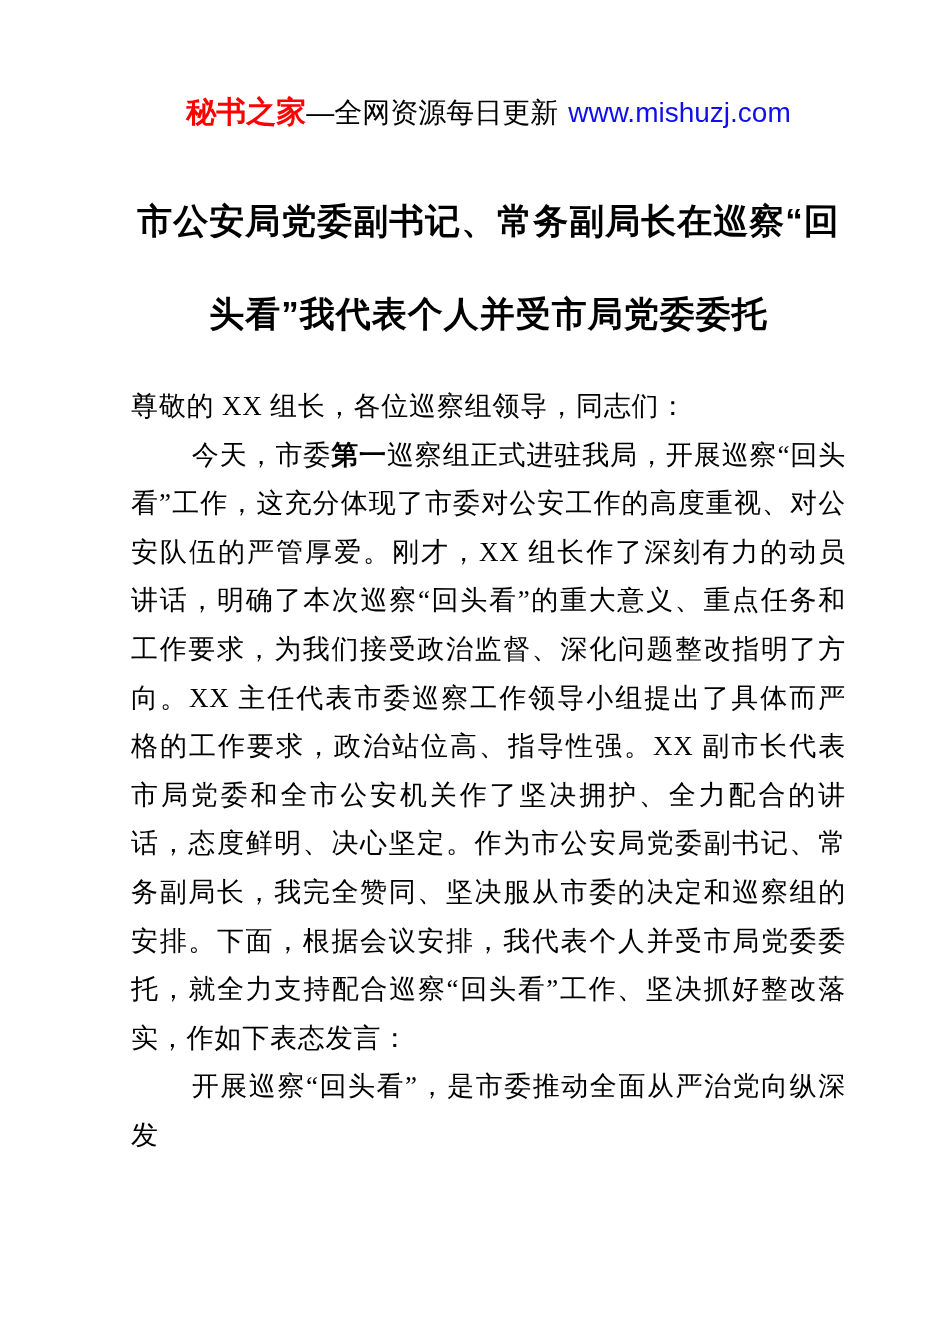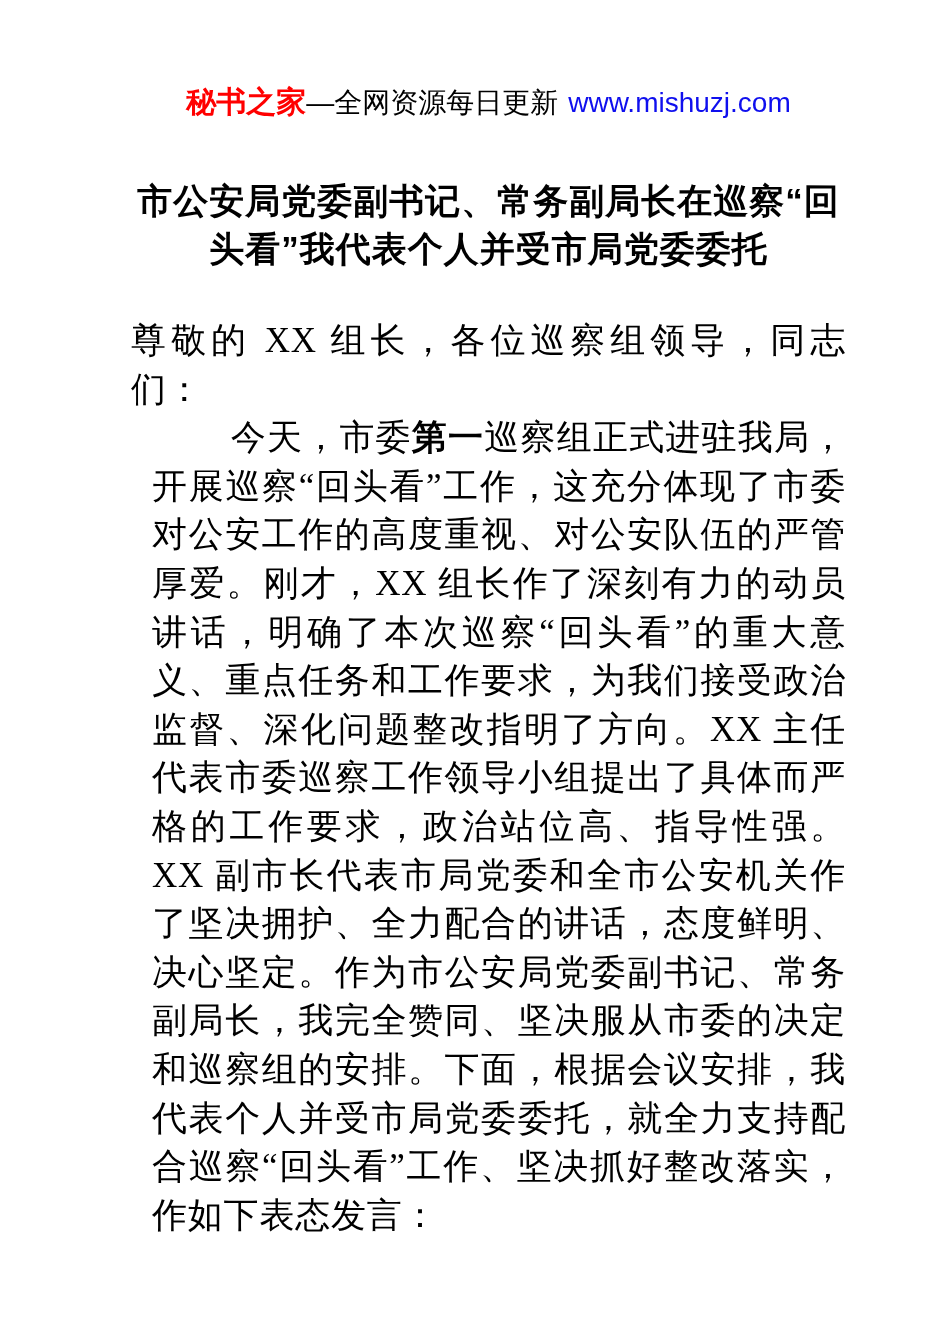--- a/index.html
+++ b/index.html
@@ -15,21 +15,21 @@
     box-sizing: border-box;
     padding: 86px 104px 0 131px;
     overflow: hidden;
     font-family: "Liberation Sans", sans-serif;
     color: #000000;
   }
   .site-header {
     text-align: center;
     white-space: nowrap;
     font-size: 28px;
-    line-height: 32px;
+    line-height: 52px;
   }
   .site-header .brand {
     color: #ff0000;
     font-weight: bold;
     font-size: 30px;
     font-family: "Liberation Sans", sans-serif;
   }
   .site-header .sep,
   .site-header .tagline {
     color: #000000;
@@ -45,36 +45,36 @@
     margin: 58px 0 0 0;
     text-align: center;
     font-family: "Liberation Sans", sans-serif;
     font-weight: bold;
     font-size: 35px;
     line-height: 48px;
     letter-spacing: 1px;
   }
   .doc-title .t-line {
     display: block;
+    margin-top: 45px;
   }
   .doc-body {
     margin-top: 44px;
     font-family: "Liberation Serif", sans-serif;
-    font-size: 35px;
+    font-size: 27px;
     line-height: 48.6px;
     letter-spacing: 0.8px;
     text-align: justify;
   }
   .para {
     margin: 0;
     padding: 0;
   }
   .para.indent {
     text-indent: 2.25em;
-    margin-left: 21px;
   }
   .seg-bold {
     font-weight: bold;
   }
 </style>
 </head>
 <body>
 
 <div class="page">
 
@@ -83,15 +83,16 @@
   </div>
 
   <h1 class="doc-title">
     <span class="t-line">市公安局党委副书记、常务副局长在巡察“回</span>
     <span class="t-line">头看”我代表个人并受市局党委委托</span>
   </h1>
 
   <div class="doc-body">
       <p class="para"><span>尊敬的 XX 组长，各位巡察组领导，同志们：</span></p>
       <p class="para indent"><span>今天，市委</span><span class="seg-bold">第一</span><span>巡察组正式进驻我局，开展巡察“回头看”工作，这充分体现了市委对公安工作的高度重视、对公安队伍的严管厚爱。刚才，XX 组长作了深刻有力的动员讲话，明确了本次巡察“回头看”的重大意义、重点任务和工作要求，为我们接受政治监督、深化问题整改指明了方向。XX 主任代表市委巡察工作领导小组提出了具体而严格的工作要求，政治站位高、指导性强。XX 副市长代表市局党委和全市公安机关作了坚决拥护、全力配合的讲话，态度鲜明、决心坚定。作为市公安局党委副书记、常务副局长，我完全赞同、坚决服从市委的决定和巡察组的安排。下面，根据会议安排，我代表个人并受市局党委委托，就全力支持配合巡察“回头看”工作、坚决抓好整改落实，作如下表态发言：</span></p>
+      <p class="para indent"><span>开展巡察“回头看”，是市委推动全面从严治党向纵深发</span></p>
     </div>
 
 </div>
 
 </body></html>

